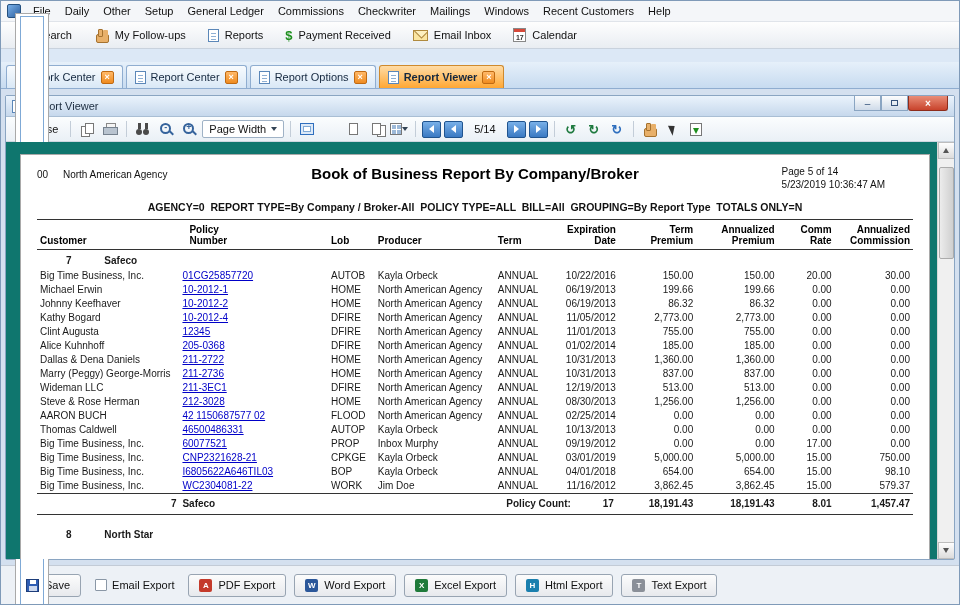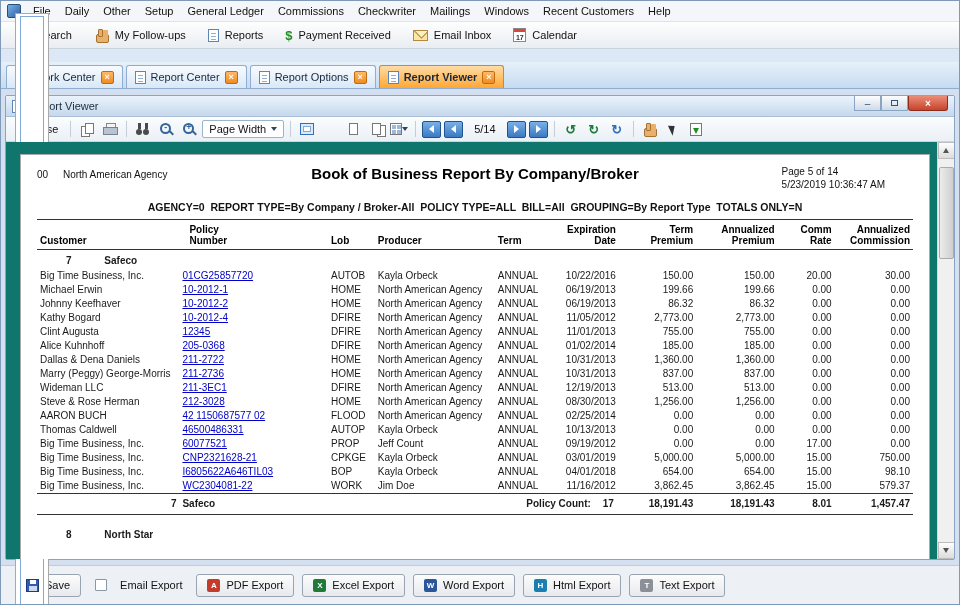--- a/index.html
+++ b/index.html
@@ -108,36 +108,36 @@
   table.report{width:100%;border-collapse:collapse;table-layout:fixed;}
   table.report th{font-size:10px;font-weight:bold;vertical-align:bottom;padding:4px 3px 3px;white-space:pre-line;line-height:11px;border-bottom:1px solid #333;text-align:left;color:#000;}
   table.report th.r{text-align:right;} table.report th.pl{padding-left:10px;}
   table.report td{font-size:10px;padding:1px 3px;line-height:12px;color:#1a1a1a;white-space:nowrap;overflow:hidden;}
   table.report td.r{text-align:right;}
   a.plink{color:#0000c8;text-decoration:underline;cursor:pointer;}
   tr.grouphead td{font-weight:bold;padding-top:5px;padding-bottom:2px;}
   .g-no{margin-left:26px;} .g-name{margin-left:30px;}
   tr.totals td{font-weight:bold;border-top:1px solid #333;border-bottom:1px solid #333;padding-top:4px;padding-bottom:4px;}
   td.tot-no{text-align:right;padding-right:18px;}
-  .pc{display:flex;justify-content:flex-end;gap:12px;padding-right:2px;}
+  .pc{display:flex;justify-content:flex-end;gap:32px;padding-right:2px;}
   tr.nextgroup td{font-weight:bold;padding-top:14px;}
 
   
   .vscroll{position:absolute;top:0;right:0;bottom:0;width:17px;background:#f0f0f0;border-left:1px solid #d8d8d8;display:flex;flex-direction:column;align-items:center;}
   .sbtn{width:17px;height:17px;flex:none;background:linear-gradient(#fefefe,#dcdcdc);border:1px solid #bdbdbd;display:flex;align-items:center;justify-content:center;cursor:pointer;}
   .tri-up-g{width:0;height:0;border-left:3.5px solid transparent;border-right:3.5px solid transparent;border-bottom:5px solid #555;}
   .tri-down-g{width:0;height:0;border-left:3.5px solid transparent;border-right:3.5px solid transparent;border-top:5px solid #555;}
   .sthumb{width:15px;height:92px;margin-top:8px;background:linear-gradient(90deg,#ececec,#cfcfcf);border:1px solid #ababab;border-radius:2px;cursor:pointer;}
   .sbtn.down{margin-top:auto;}
 
   
   .exportbar{height:39px;flex:none;background:#edf1f6;border-top:1px solid #c3cbd6;display:flex;align-items:center;padding:0 14px;gap:8px;}
   .ebtn{display:flex;align-items:center;gap:6px;height:23px;padding:0 10px;background:linear-gradient(#fcfcfc,#e7e9ed);border:1px solid #98a4b2;border-radius:3px;cursor:pointer;white-space:nowrap;}
   .savebtn{min-width:64px;justify-content:center;}
-  .cbwrap{display:flex;align-items:center;gap:13px;margin:0 6px;}
+  .cbwrap{display:flex;align-items:center;gap:5px;margin:0 6px;}
   .cb{width:12px;height:12px;background:#fff;border:1px solid #8a97a6;border-radius:1px;display:inline-block;cursor:pointer;}
   .floppyicon{width:13px;height:13px;background:#2f5db3;border:1px solid #1d3d7a;position:relative;display:inline-block;}
   .floppyicon::before{content:"";position:absolute;left:3px;top:0;width:6px;height:4px;background:#fff;}
   .floppyicon::after{content:"";position:absolute;left:2px;bottom:0;width:8px;height:5px;background:#cdd9ee;}
   .xic{width:13px;height:13px;border-radius:2px;color:#fff;font-size:8px;font-weight:bold;display:inline-flex;align-items:center;justify-content:center;}
   .xic.pdf{background:#c43a2b;} .xic.pdf::before{content:"A";}
   .xic.xls{background:#1f7a3a;} .xic.xls::before{content:"X";}
   .xic.doc{background:#2b579a;} .xic.doc::before{content:"W";}
   .xic.htm{background:#1a7fae;} .xic.htm::before{content:"H";}
   .xic.txt{background:#8a8f98;} .xic.txt::before{content:"T";}
@@ -527,21 +527,21 @@
                   <td class="r">0.00</td>
                   <td class="r">0.00</td>
                   <td class="r">0.00</td>
                   <td class="r">0.00</td>
                 </tr>
 
                 <tr class="datarow">
                   <td>Big Time Business, Inc.</td>
                   <td><a class="plink">60077521</a></td>
                   <td>PROP</td>
-                  <td>Jeff Count</td>
+                  <td>Inbox Murphy</td>
                   <td>ANNUAL</td>
                   <td class="r">09/19/2012</td>
                   <td class="r">0.00</td>
                   <td class="r">0.00</td>
                   <td class="r">17.00</td>
                   <td class="r">0.00</td>
                 </tr>
 
                 <tr class="datarow">
                   <td>Big Time Business, Inc.</td>
@@ -629,26 +629,26 @@
     </span>
     <span class="cbwrap">
       <span class="cb"></span>
       <span>Email Export</span>
     </span>
     <span class="ebtn">
       <span class="xic pdf"></span>
       <span>PDF Export</span>
     </span>
     <span class="ebtn">
+      <span class="xic doc"></span>
+      <span>Word Export</span>
+    </span>
+    <span class="ebtn">
       <span class="xic xls"></span>
       <span>Excel Export</span>
-    </span>
-    <span class="ebtn">
-      <span class="xic doc"></span>
-      <span>Word Export</span>
     </span>
     <span class="ebtn">
       <span class="xic htm"></span>
       <span>Html Export</span>
     </span>
     <span class="ebtn">
       <span class="xic txt"></span>
       <span>Text Export</span>
     </span>
   </div>

